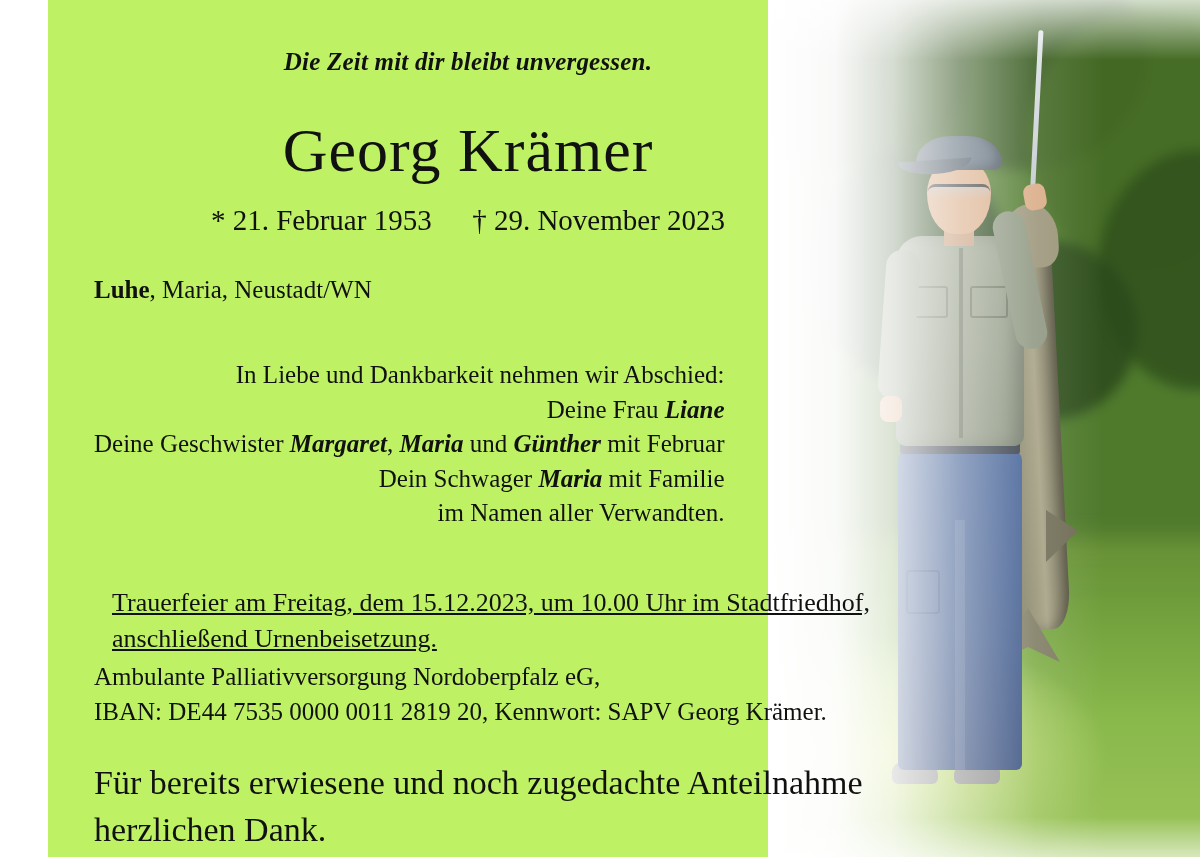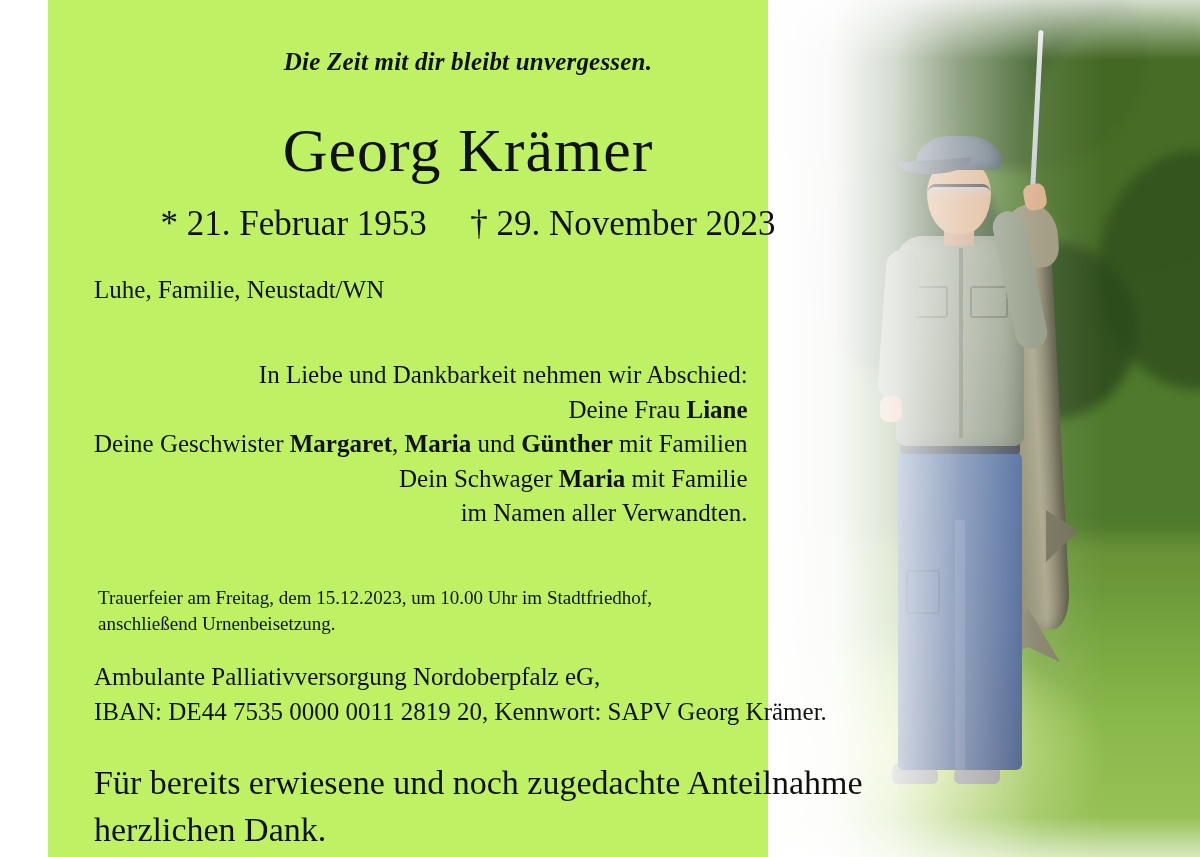--- a/index.html
+++ b/index.html
@@ -293,47 +293,48 @@
     font-size: 62px;
     line-height: 1.05;
     font-weight: 400;
     letter-spacing: 1px;
   }
   .dates {
     position: absolute;
     left: 0; right: 0;
     top: 204px;
     text-align: center;
-    font-size: 35px;
+    font-size: 29px;
   }
   .dates .sep { display: inline-block; width: 26px; }
   .places {
     position: absolute;
     left: 46px;
     top: 276px;
     font-size: 25px;
   }
-  .places b { font-weight: 400; }
+  .places b { font-weight: 700; }
 
   .family {
     position: absolute;
     left: 46px;
     top: 358px;
     font-size: 25px;
     line-height: 1.38;
   }
   .family .ln { white-space: nowrap; text-align: right; }
-  .family b { font-weight: 700; }
+  .family b { font-weight: 700; font-style: italic; }
 
   .service {
     position: absolute;
-    left: 50px;
+    left: 64px;
     top: 585px;
-    font-size: 19px;
+    font-size: 26px;
     line-height: 1.38;
+    text-decoration: underline;
   }
   .donation {
     position: absolute;
     left: 46px;
     top: 660px;
     font-size: 25px;
     line-height: 1.38;
   }
   .thanks {
     position: absolute;
@@ -399,30 +400,30 @@
 
     <div class="name">Georg Krämer</div>
 
     <div class="dates">
       <span>* 21. Februar 1953</span>
       <span class="sep"></span>
       <span>† 29. November 2023</span>
     </div>
 
     <div class="places">
-      <b>Luhe</b><span>, Familie, Neustadt/WN</span>
+      <b>Luhe</b><span>, Maria, Neustadt/WN</span>
     </div>
 
     <div class="family">
       <div class="ln">In Liebe und Dankbarkeit nehmen wir Abschied:</div>
       <div class="ln">
         <span>Deine Frau </span><b>Liane</b>
       </div>
       <div class="ln">
-        <span>Deine Geschwister </span><b>Margaret</b><span>, </span><b>Maria</b><span> und </span><b>Günther</b><span> mit Familien</span>
+        <span>Deine Geschwister </span><b>Margaret</b><span>, </span><b>Maria</b><span> und </span><b>Günther</b><span> mit Februar</span>
       </div>
       <div class="ln">
         <span>Dein Schwager </span><b>Maria</b><span> mit Familie</span>
       </div>
       <div class="ln">im Namen aller Verwandten.</div>
     </div>
 
     <div class="service">
       <div>Trauerfeier am Freitag, dem 15.12.2023, um 10.00 Uhr im Stadtfriedhof,</div>
       <div>anschließend Urnenbeisetzung.</div>

